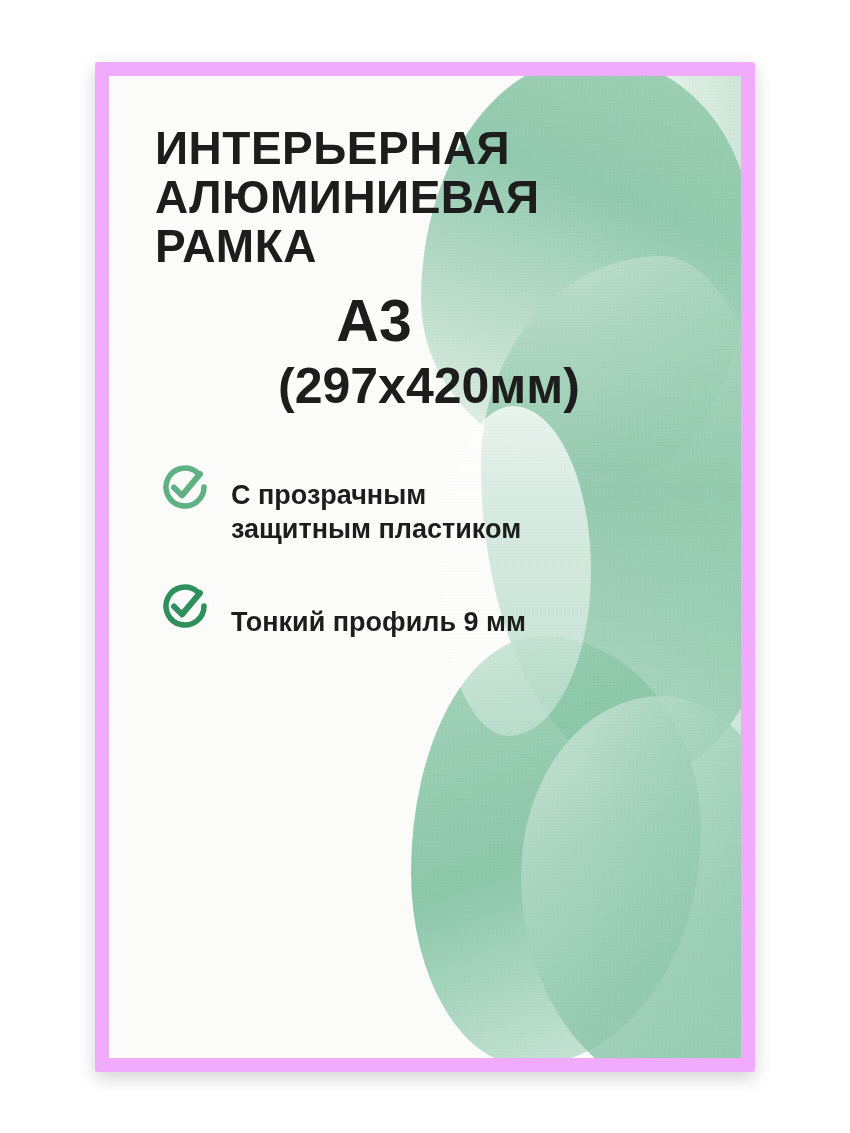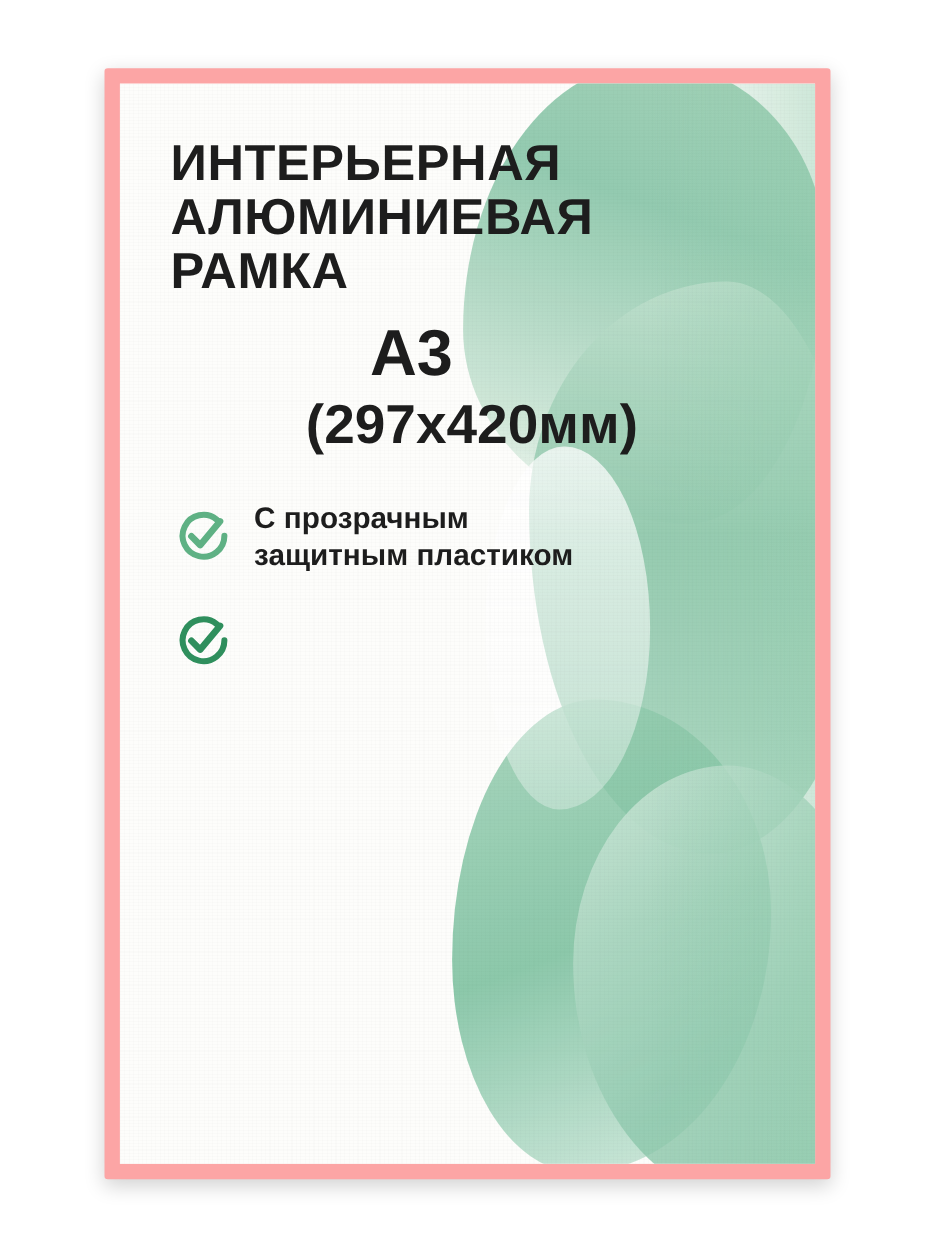--- a/index.html
+++ b/index.html
@@ -21,21 +21,21 @@
     background: #ffffff;
   }
 
   
   .frame {
     position: absolute;
     left: 95px;
     top: 62px;
     width: 660px;
     height: 1010px;
-    background: #fca5a5;
+    background: #f0abfc;
     border-radius: 3px;
     box-shadow: 0 6px 18px rgba(0,0,0,0.18);
     box-sizing: border-box;
     padding: 14px;
   }
   .frame-inner {
     position: relative;
     width: 100%;
     height: 100%;
     background: #ffffff;
@@ -168,20 +168,21 @@
     margin-right: 20px;
     margin-top: 2px;
   }
   .feature-text {
     font-size: 27px;
     line-height: 1.24;
     font-weight: bold;
     color: #1d1d1d;
     white-space: pre-line;
     padding-top: 2px;
+    margin-top: 24px;
   }
   .f1 .check { margin-top: 8px; }
   .f2 .check { margin-top: 8px; }
   .f3 .check, .f4 .check { margin-top: 0px; }
 </style>
 </head>
 <body>
 
 <div class="page">
 
@@ -224,20 +225,21 @@
 
 
 
           <div class="feature f4">
             <span class="check">
               <svg width="52" height="52" viewBox="0 0 52 52">
                 <path d="M45 26 A19 19 0 1 1 38 11.3" fill="none" stroke="#2f8f5d" stroke-width="5.5" stroke-linecap="round"></path>
                 <path d="M15 26.5 L23 34.5 L41 13" fill="none" stroke="#2f8f5d" stroke-width="6" stroke-linecap="round" stroke-linejoin="round"></path>
               </svg>
             </span>
+            <div class="feature-text">Тонкий профиль 9 мм</div>
           </div>
 
         </div>
       </div>
 
     </div>
   </div>
 
 </div>
 

